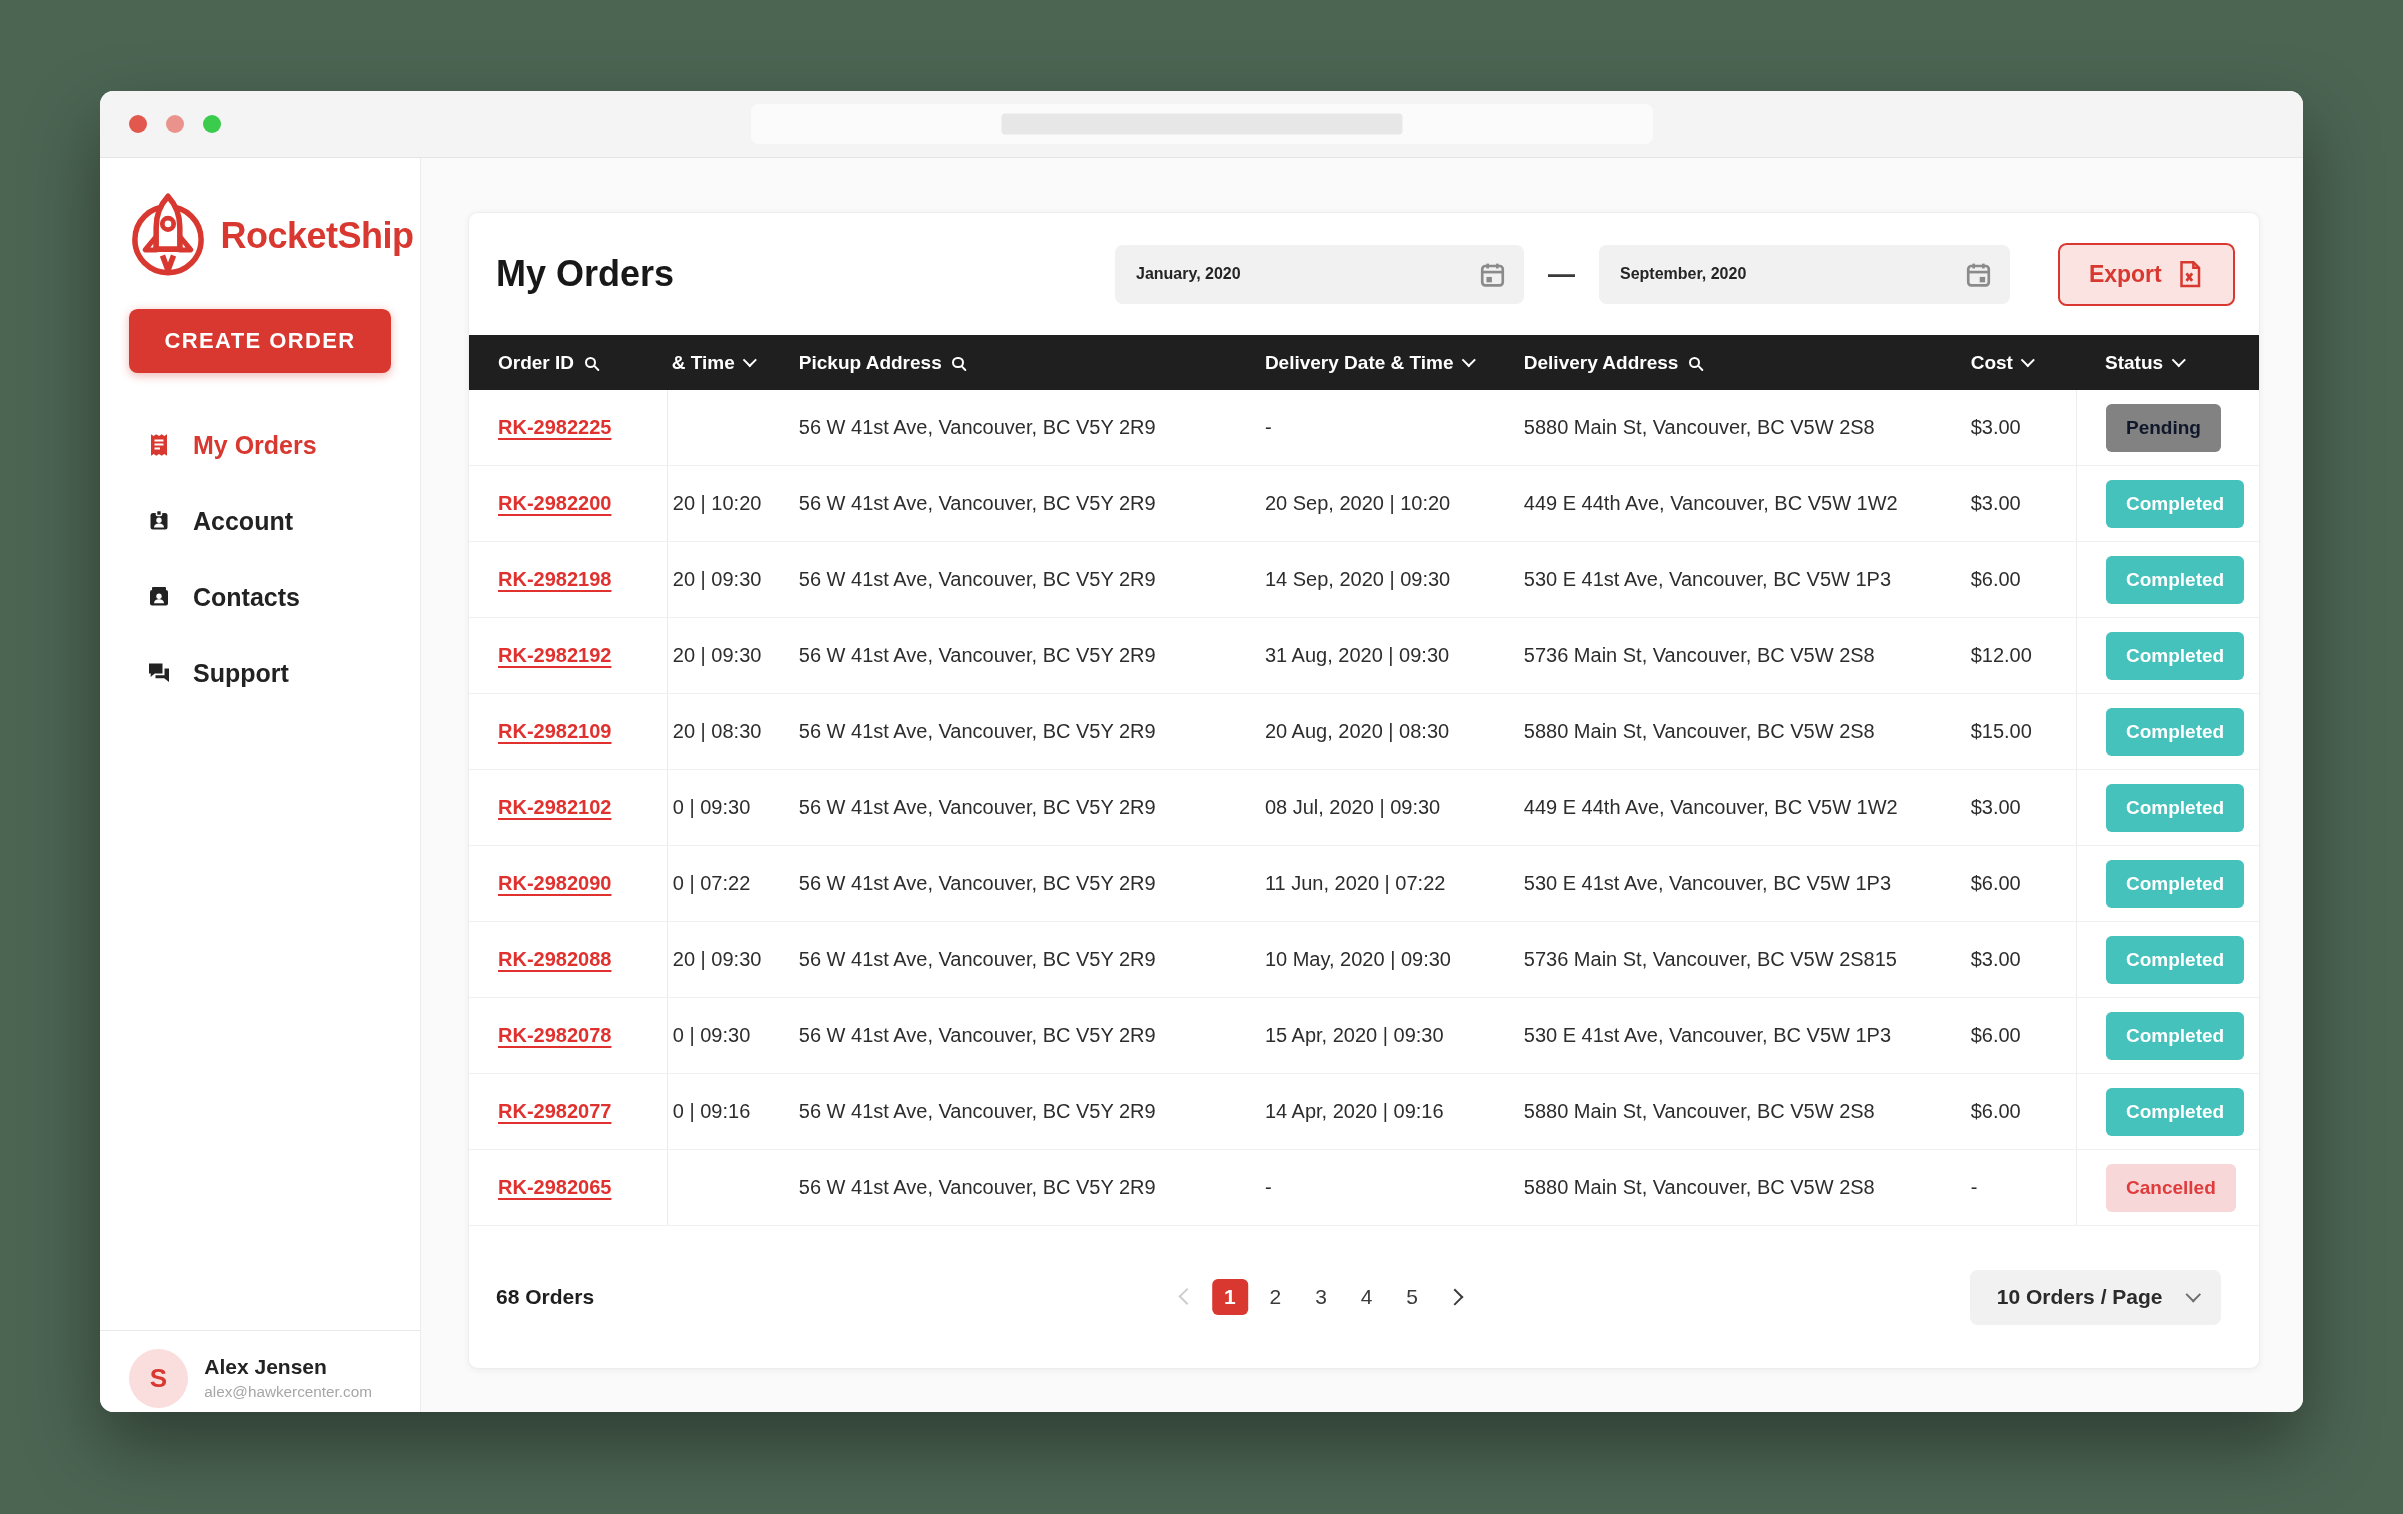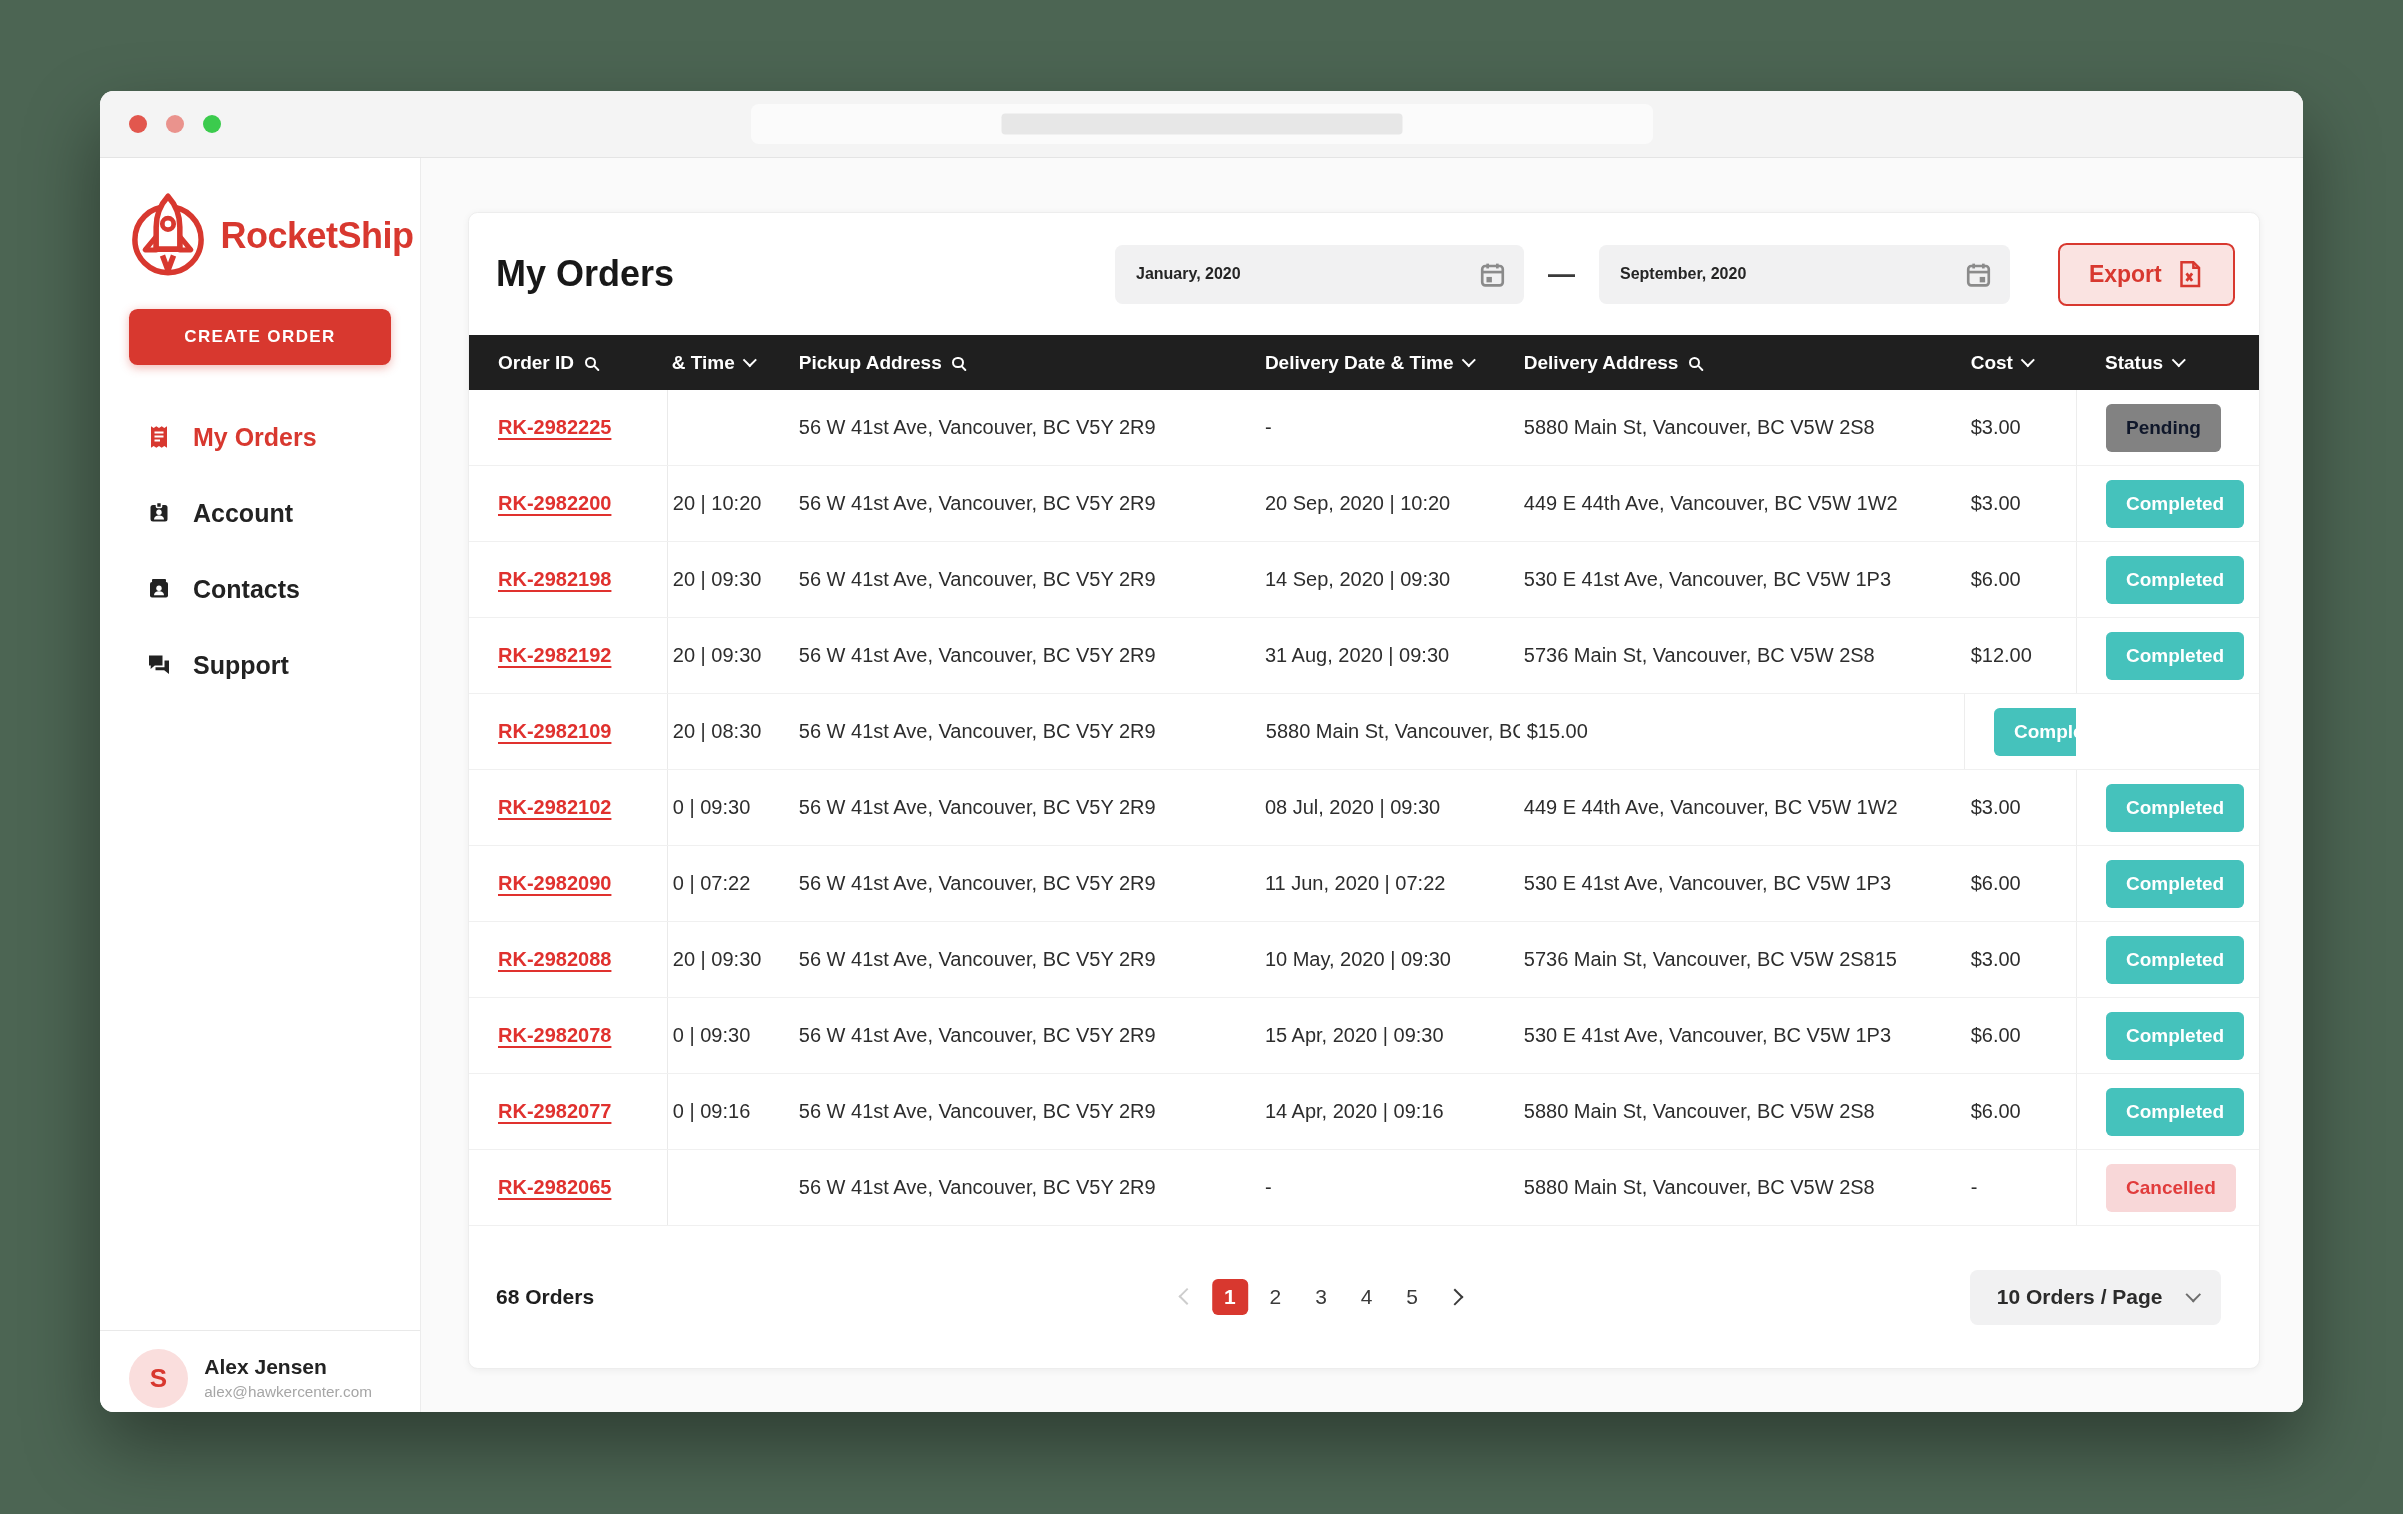--- a/index.html
+++ b/index.html
@@ -19,22 +19,22 @@
   .dot{width:18px;height:18px;border-radius:50%;cursor:pointer;}
   .dot.r{background:#E2574E}.dot.p{background:#EA938D}.dot.g{background:#3BCB4D}
   .tabpill{position:absolute;left:50%;top:13.4px;transform:translateX(-50%);width:902px;height:40px;background:#FBFBFB;border-radius:7.6px;}
   .addrbar{position:absolute;left:50%;top:50%;transform:translate(-50%,-50%);width:401px;height:21px;background:#E7E7E7;border-radius:3.8px;}
   
   .main{flex:1;display:flex;min-height:0;}
   .sidebar{width:321px;background:#fff;border-right:1px solid #ECECEC;display:flex;flex-direction:column;padding-top:34px;flex:none;}
   .logo-row{margin-left:27px;height:88px;display:flex;align-items:center;gap:11.5px;text-align:center;}
   .logo-mark{height:88px;display:flex;align-items:center;}
   .logo-text{font-size:36px;font-weight:700;color:var(--accent-red);letter-spacing:-0.5px;}
-  .create-btn{margin:29px 29px 0;height:56px;border:none;border-radius:8.6px;background:var(--accent-red);
-    color:#fff;font-size:17px;font-weight:700;letter-spacing:1.4px;font-family:inherit;cursor:pointer;
+  .create-btn{margin:29px 29px 0;height:64px;border:none;border-radius:8.6px;background:var(--accent-red);
+    color:#fff;font-size:22px;font-weight:700;letter-spacing:1.4px;font-family:inherit;cursor:pointer;
     box-shadow:0 2.9px 9.6px rgba(216,56,47,.35);}
   nav{margin-top:34px;}
   .nav-item{height:76px;display:flex;align-items:center;gap:21px;padding-left:46px;font-size:25px;font-weight:600;color:#222;cursor:pointer;}
   .nav-item.active{color:var(--accent-red);}
   .nav-icon{width:26px;height:26px;display:flex;}
   .nav-icon svg{width:100%;height:100%;}
   .user{margin-top:auto;border-top:1px solid #E9E9E9;padding:13.4px 19px 0 29px;height:82px;display:flex;align-items:center;gap:16.3px;cursor:pointer;}
   .avatar{width:59px;height:59px;border-radius:50%;background:#FADEDD;color:var(--accent-red);
     display:flex;align-items:center;justify-content:center;font-size:26px;font-weight:700;flex:none;}
   .uname{font-size:21px;font-weight:700;color:#232323;margin-bottom:3.8px;}
@@ -297,20 +297,21 @@
               <div class="td c7">
                 <span class="badge completed">Completed</span>
               </div>
             </div>
             <div class="trow">
               <div class="td c1">
                 <a class="oid">RK-2982109</a>
               </div>
               <div class="td c2">20 | 08:30</div>
               <div class="td c3">56 W 41st Ave, Vancouver, BC V5Y 2R9</div>
+              <div class="td c4">20 Aug, 2020 | 08:30</div>
               <div class="td c5">5880 Main St, Vancouver, BC V5W 2S8</div>
               <div class="td c6">$15.00</div>
               <div class="td c7">
                 <span class="badge completed">Completed</span>
               </div>
             </div>
             <div class="trow">
               <div class="td c1">
                 <a class="oid">RK-2982102</a>
               </div>

